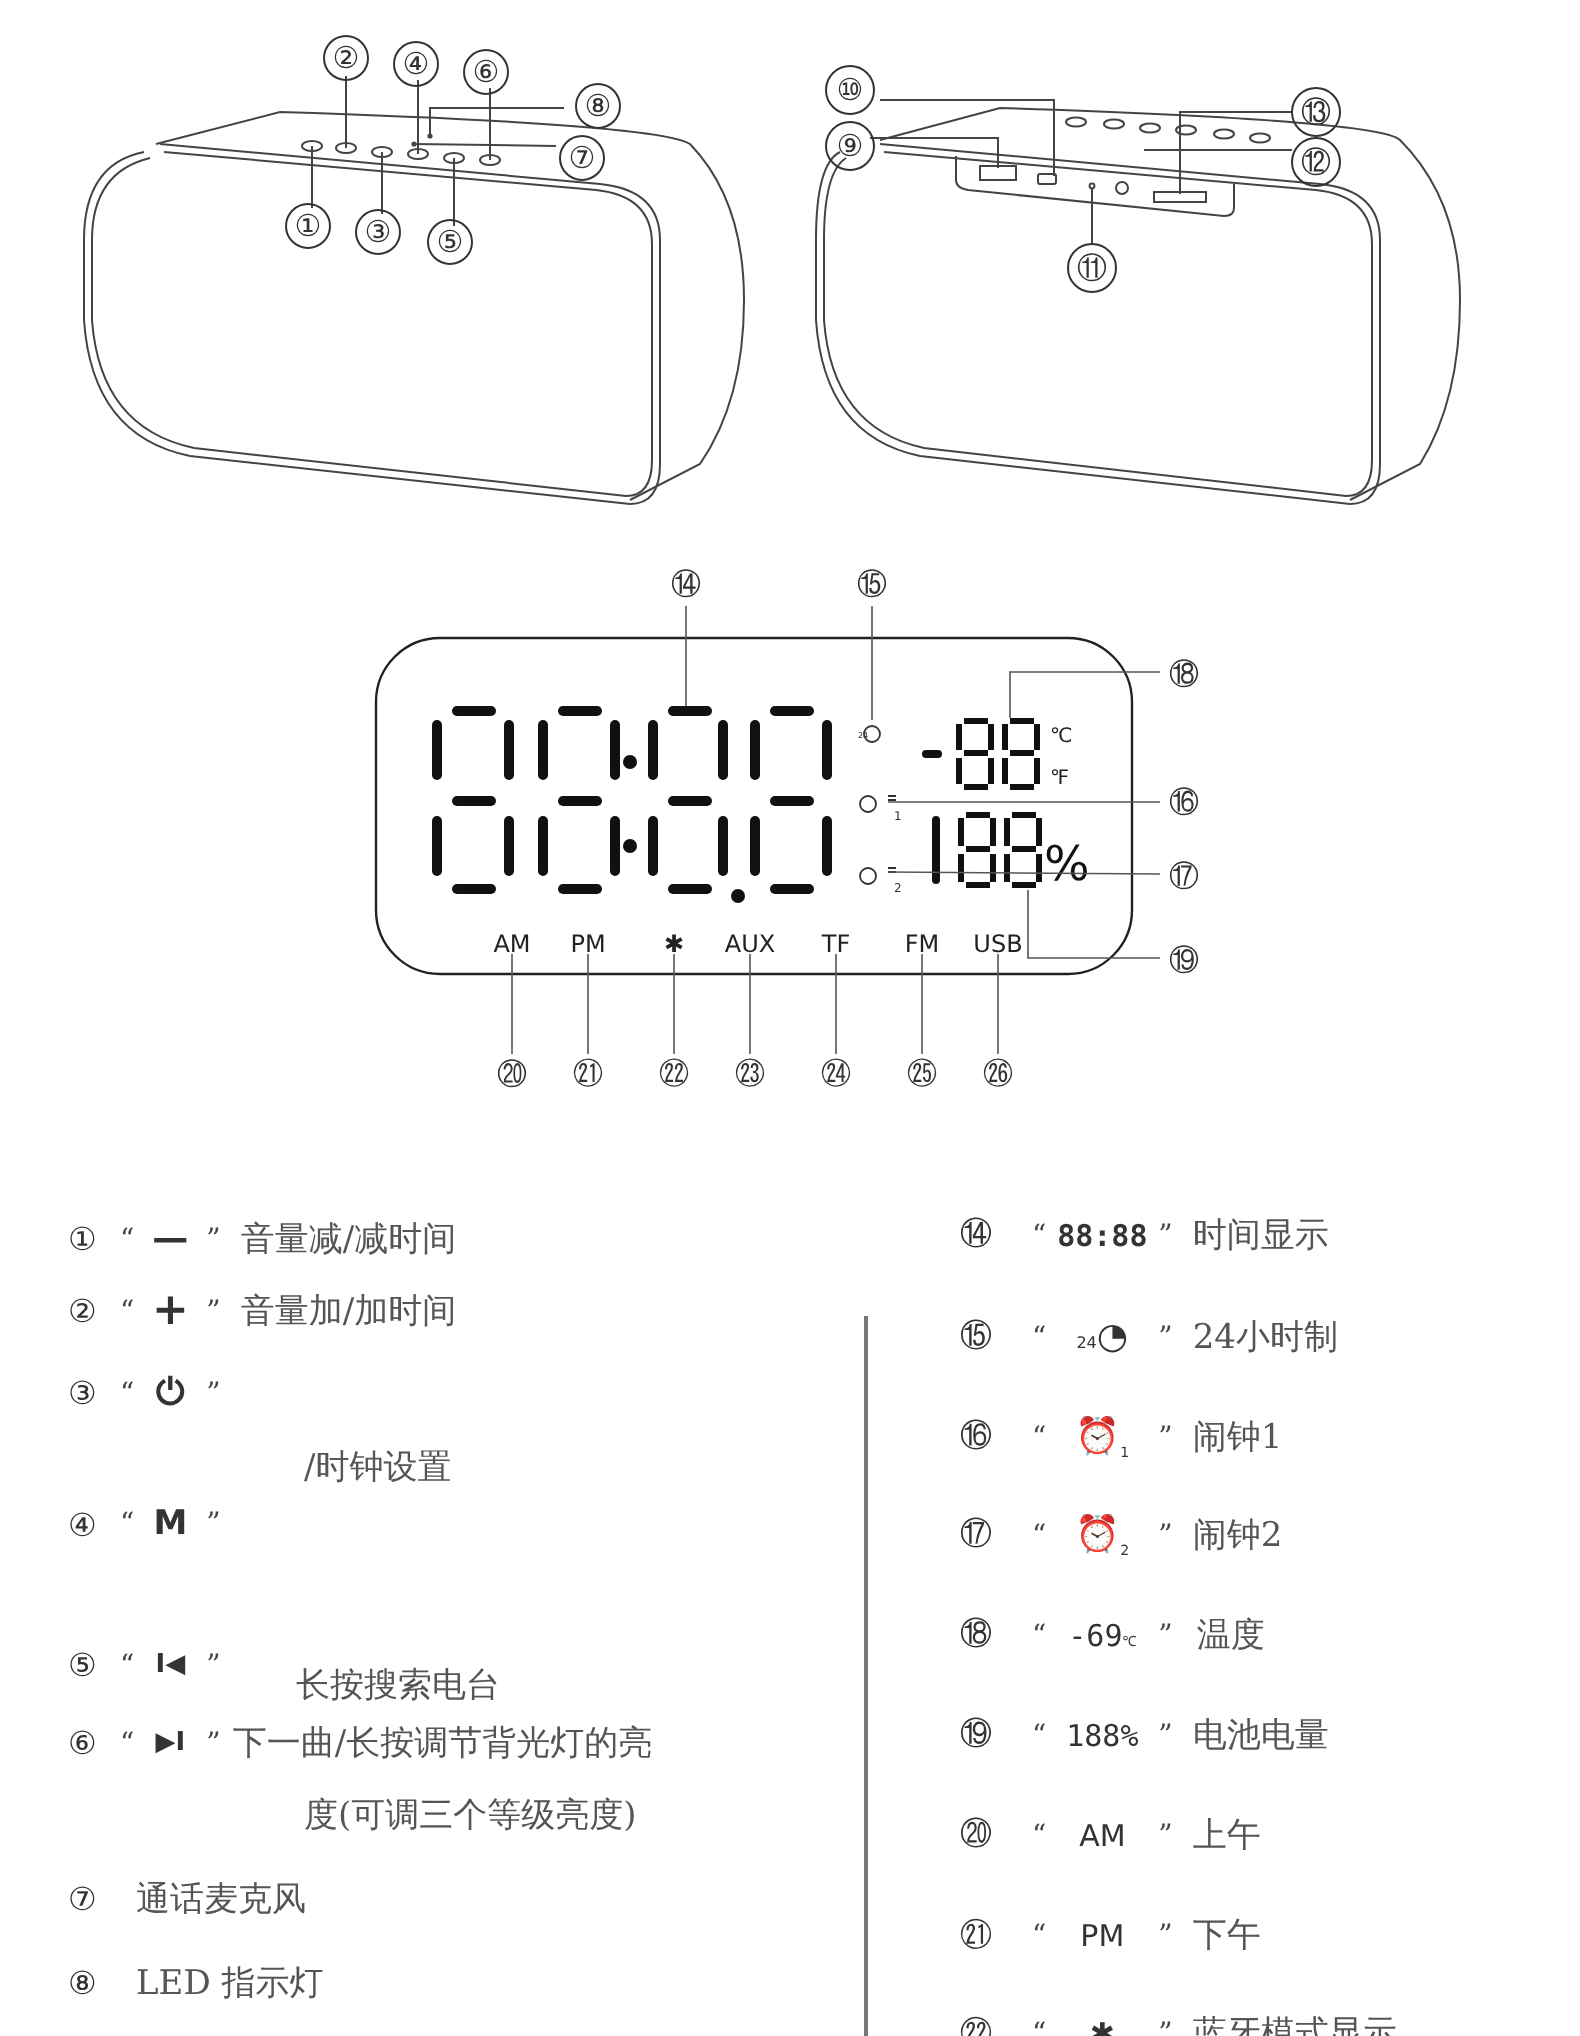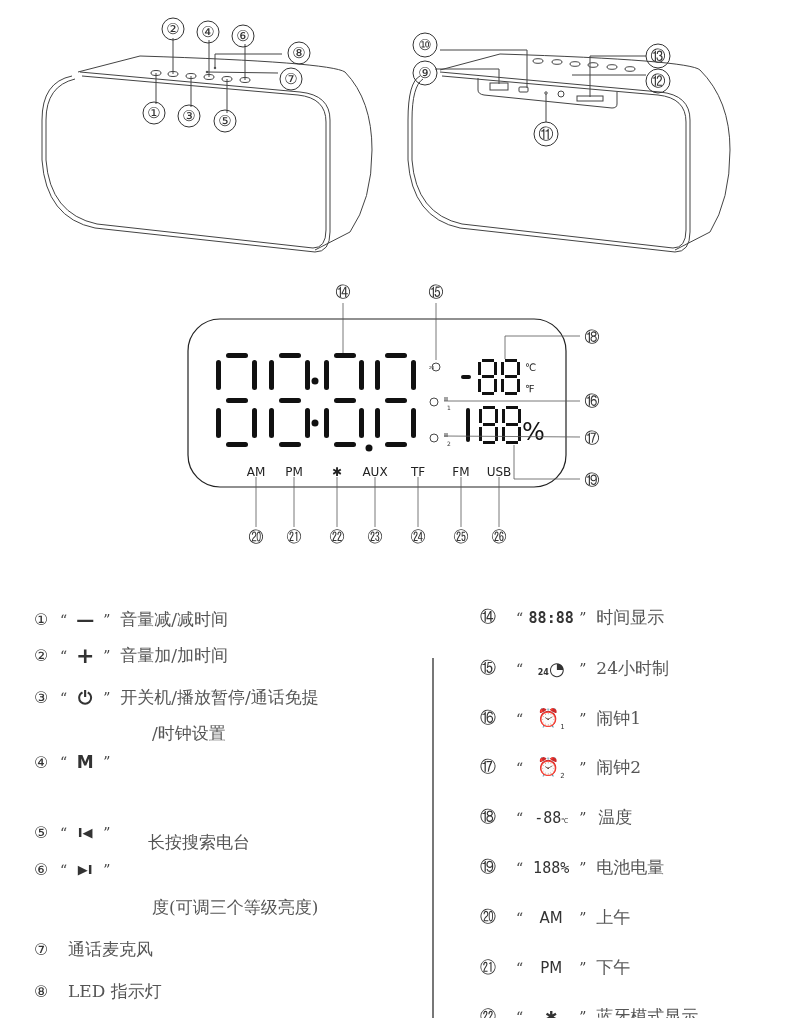--- a/index.html
+++ b/index.html
@@ -254,41 +254,41 @@
     <span class="q">“</span>
     <span class="sym" style="width:36px;font-size:22px;">+</span>
     <span class="q">”</span>
     <span class="desc" style="margin-left:10px">音量加/加时间</span>
   </div>
   <div class="legend-row" style="left:34px; top:686px;">
     <span class="num">③</span>
     <span class="q">“</span>
     <span class="sym" style="width:36px;font-size:18px;">⏻</span>
     <span class="q">”</span>
-    <span class="desc" style="margin-left:10px">开关机/播放暂停/通话免提</span>
   </div>
   <div class="cont" style="left:152px; top:722px;">/时钟设置</div>
   <div class="legend-row" style="left:34px; top:752px;">
     <span class="num">④</span>
     <span class="q">“</span>
     <span class="sym" style="width:36px;font-size:17px;">M</span>
     <span class="q">”</span>
   </div>
   <div class="cont" style="left:148px; top:831px;">长按搜索电台</div>
   <div class="legend-row" style="left:34px; top:823px;">
     <span class="num">⑤</span>
     <span class="q">“</span>
     <span class="sym" style="width:36px;font-size:13px;">I◀</span>
     <span class="q">”</span>
   </div>
   <div class="legend-row" style="left:34px; top:860px;">
     <span class="num">⑥</span>
     <span class="q">“</span>
     <span class="sym" style="width:36px;font-size:13px;">▶I</span>
     <span class="q">”</span>
+    <span class="desc" style="margin-left:6px">下一曲/长按调节背光灯的亮</span>
   </div>
   <div class="cont" style="left:152px; top:896px;">度(可调三个等级亮度)</div>
   <div class="legend-row" style="left:34px; top:938px;">
     <span class="num">⑦</span>
     <span class="desc" style="margin-left:8px">通话麦克风</span>
   </div>
   <div class="legend-row" style="left:34px; top:980px;">
     <span class="num">⑧</span>
     <span class="desc" style="margin-left:8px">LED 指示灯</span>
   </div>
@@ -300,42 +300,42 @@
   <div class="legend-row" style="left:480px; top:606px;">
     <span class="num">⑭</span>
     <span class="q" style="margin-left:10px">“</span>
     <span class="sym" style="width:56px;font-size:15px;font-family:'DejaVu Sans Mono',monospace;font-weight:bold;">88:88</span>
     <span class="q">”</span>
     <span class="desc" style="margin-left:10px">时间显示</span>
   </div>
   <div class="legend-row" style="left:480px; top:657px;">
     <span class="num">⑮</span>
     <span class="q" style="margin-left:10px">“</span>
-    <span class="sym" style="width:56px;font-size:8px;font-weight:bold;"><span>24</span><span style="font-size:18px">◔</span></span>
+    <span class="sym" style="width:56px;font-size:8px;font-weight:normal;"><span>24</span><span style="font-size:18px">◔</span></span>
     <span class="q">”</span>
     <span class="desc" style="margin-left:10px">24小时制</span>
   </div>
   <div class="legend-row" style="left:480px; top:707px;">
     <span class="num">⑯</span>
     <span class="q" style="margin-left:10px">“</span>
     <span class="sym" style="width:56px;font-size:18px;font-weight:normal;">⏰<sub style="font-size:7px">1</sub></span>
     <span class="q">”</span>
     <span class="desc" style="margin-left:10px">闹钟1</span>
   </div>
   <div class="legend-row" style="left:480px; top:756px;">
     <span class="num">⑰</span>
     <span class="q" style="margin-left:10px">“</span>
     <span class="sym" style="width:56px;font-size:18px;font-weight:normal;">⏰<sub style="font-size:7px">2</sub></span>
     <span class="q">”</span>
     <span class="desc" style="margin-left:10px">闹钟2</span>
   </div>
   <div class="legend-row" style="left:480px; top:806px;">
     <span class="num">⑱</span>
     <span class="q" style="margin-left:10px">“</span>
-    <span class="sym" style="width:56px;font-size:15px;font-family:'DejaVu Sans Mono',monospace;font-weight:normal;"><span>-88</span><span style="font-size:7px">℃</span></span>
+    <span class="sym" style="width:56px;font-size:15px;font-family:'DejaVu Sans Mono',monospace;font-weight:normal;"><span>-69</span><span style="font-size:7px">℃</span></span>
     <span class="q">”</span>
     <span class="desc" style="margin-left:12px">温度</span>
   </div>
   <div class="legend-row" style="left:480px; top:856px;">
     <span class="num">⑲</span>
     <span class="q" style="margin-left:10px">“</span>
     <span class="sym" style="width:56px;font-size:15px;font-family:'DejaVu Sans Mono',monospace;font-weight:normal;">188%</span>
     <span class="q">”</span>
     <span class="desc" style="margin-left:10px">电池电量</span>
   </div>

